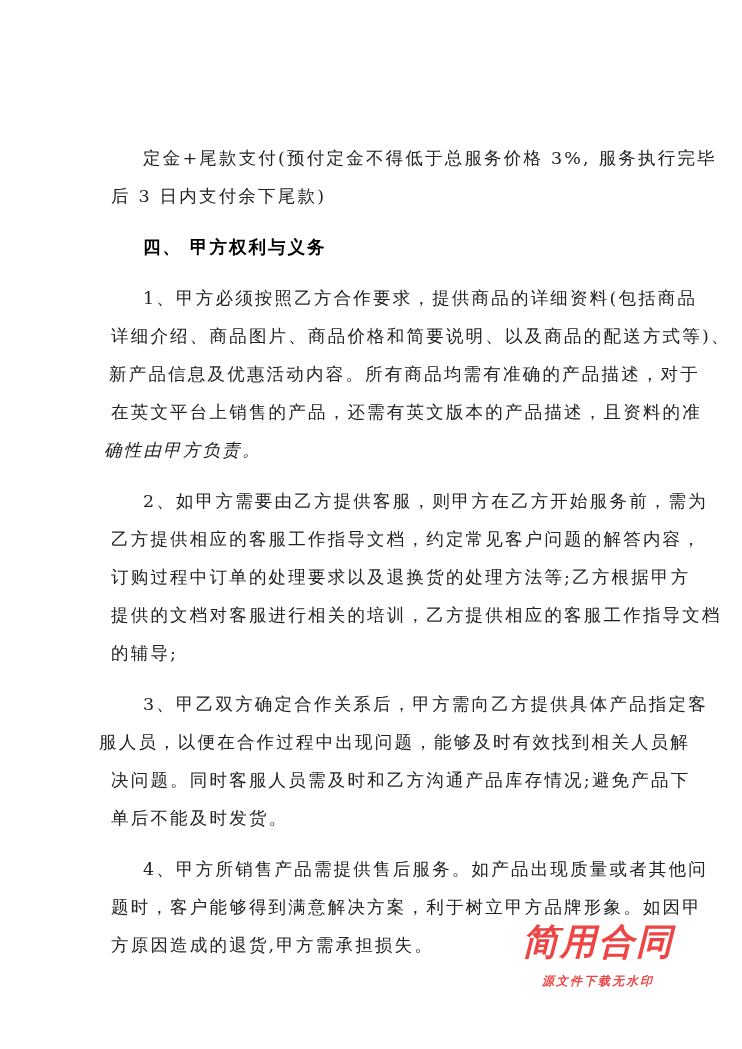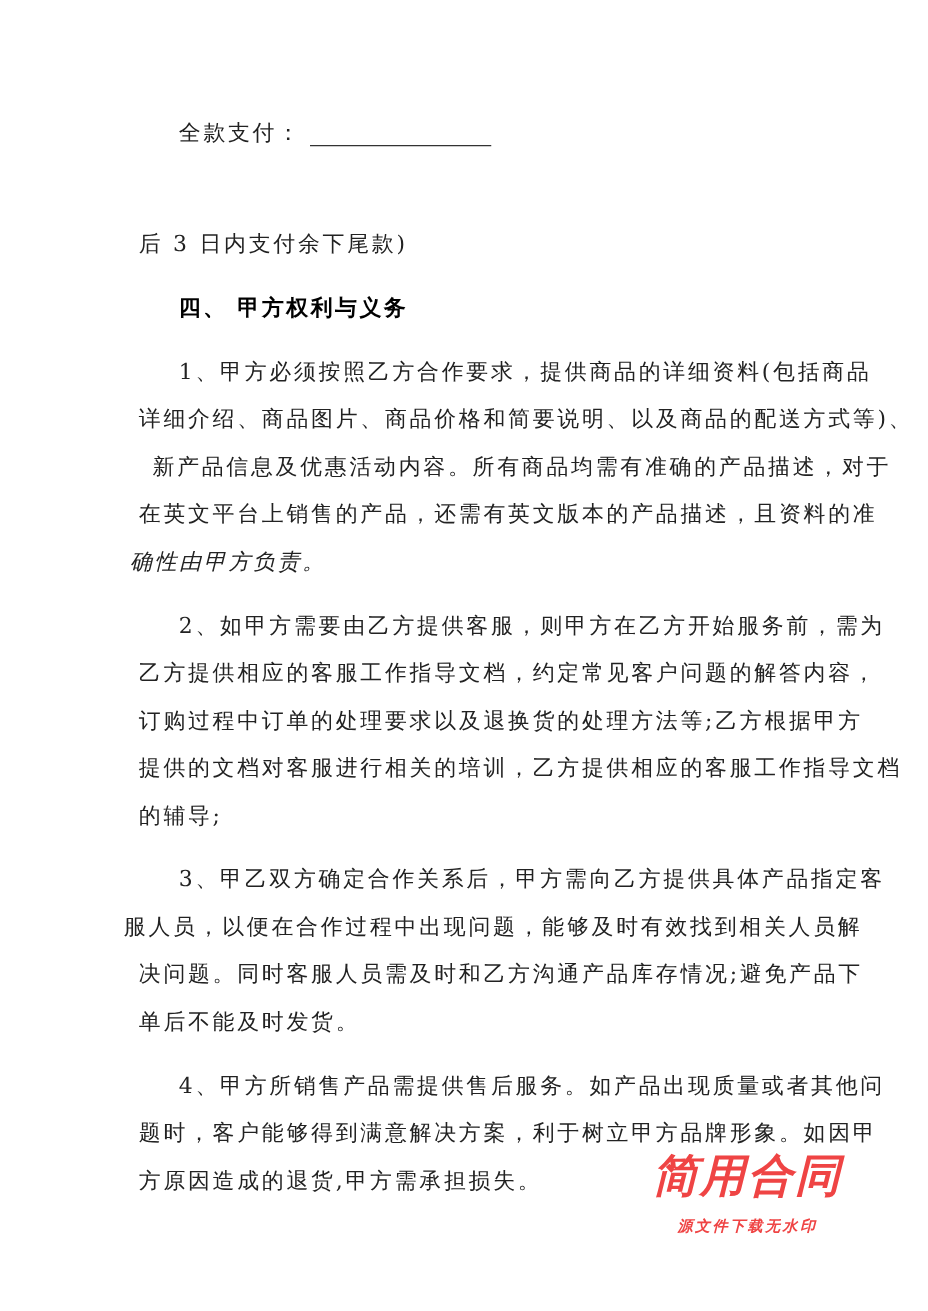--- a/index.html
+++ b/index.html
@@ -66,30 +66,28 @@
       line-height: 22px;
       letter-spacing: 2px;
       margin-top: 8px;
     }
   </style>
 </head>
 <body>
 
 <div class="page">
 
-  <div class="line" style="left:143px; top:97px;">
-    <span>全款支付：</span><span class="blank-underline"></span>
-  </div>
+  <div class="line" style="left:143px; top:148px;">定金+尾款支付(预付定金不得低于总服务价格 3%, 服务执行完毕</div>
   <div class="line" style="left:111px; top:186px;">后 3 日内支付余下尾款)</div>
 
   <div class="line heading" style="left:143px; top:237px;">四、  甲方权利与义务</div>
 
   <div class="line" style="left:143px; top:288px;">1、甲方必须按照乙方合作要求，提供商品的详细资料(包括商品</div>
   <div class="line" style="left:111px; top:326px;">详细介绍、商品图片、商品价格和简要说明、以及商品的配送方式等)、</div>
-  <div class="line" style="left:122px; top:364px;">新产品信息及优惠活动内容。所有商品均需有准确的产品描述，对于</div>
+  <div class="line" style="left:109px; top:364px;">新产品信息及优惠活动内容。所有商品均需有准确的产品描述，对于</div>
   <div class="line" style="left:111px; top:402px;">在英文平台上销售的产品，还需有英文版本的产品描述，且资料的准</div>
   <div class="line" style="left:104px; top:440px;font-style:italic;">确性由甲方负责。</div>
 
   <div class="line" style="left:143px; top:491px;">2、如甲方需要由乙方提供客服，则甲方在乙方开始服务前，需为</div>
   <div class="line" style="left:111px; top:529px;">乙方提供相应的客服工作指导文档，约定常见客户问题的解答内容，</div>
   <div class="line" style="left:111px; top:567px;">订购过程中订单的处理要求以及退换货的处理方法等;乙方根据甲方</div>
   <div class="line" style="left:111px; top:605px;">提供的文档对客服进行相关的培训，乙方提供相应的客服工作指导文档</div>
   <div class="line" style="left:111px; top:643px;">的辅导;</div>
 
   <div class="line" style="left:143px; top:694px;">3、甲乙双方确定合作关系后，甲方需向乙方提供具体产品指定客</div>

